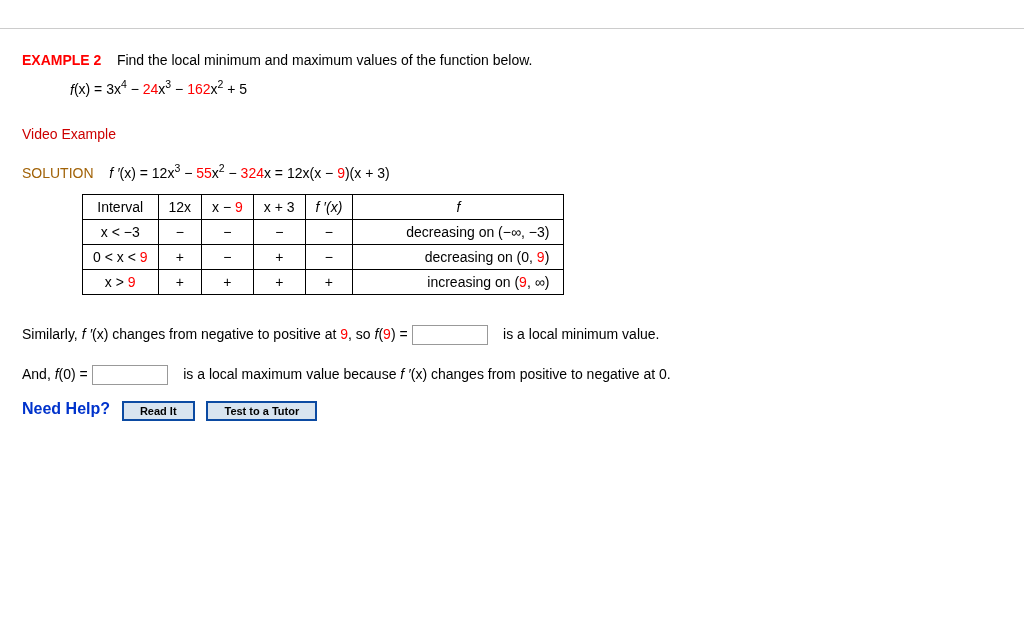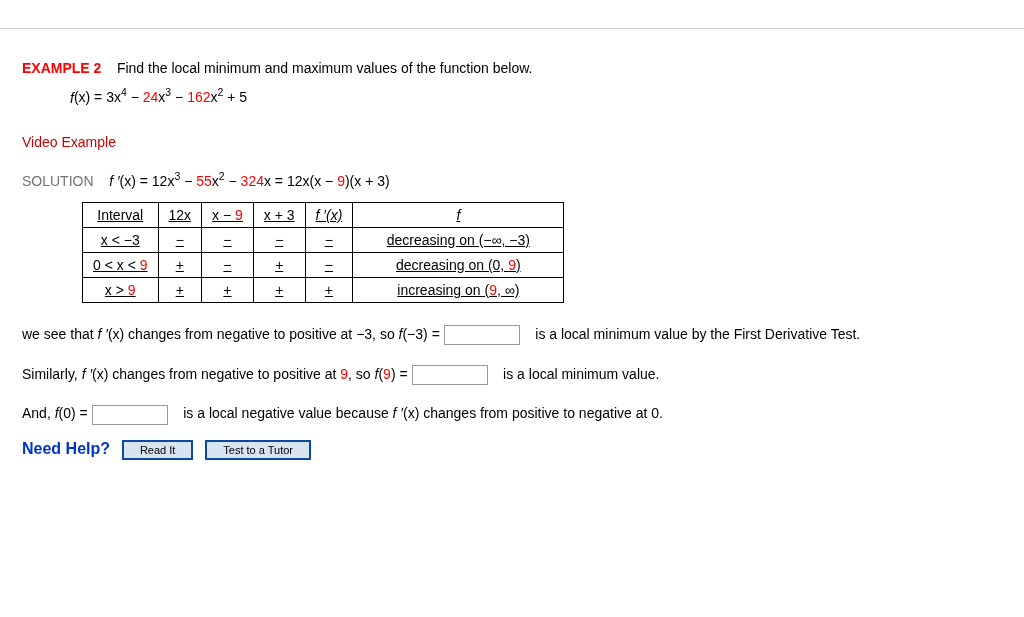--- a/index.html
+++ b/index.html
@@ -5,21 +5,21 @@
   body {
     font-family: Verdana, Geneva, sans-serif;
     font-size: 14px;
     color: #000;
     margin: 0;
     padding: 0;
     background: #fff;
   }
   .container {
     width: 1024px;
-    padding: 24px 22px;
+    padding: 16px 22px;
     box-sizing: border-box;
     border-top: 1px solid #ccc;
     margin-top: 28px;
   }
   .example-label {
     color: #ff0000;
     font-weight: bold;
   }
   .line {
     margin: 4px 0;
@@ -30,36 +30,35 @@
   }
   .red-num { color: #ff0000; margin-top: 12px; }
   .italic { font-style: italic; }
   .video-link {
     color: #cc0000;
     cursor: pointer;
     display: inline-block;
     margin: 20px 12px 14px 0;
   }
   .solution-label {
-    color: #737373;
+    color: #a16207;
   }
   table.sign-chart {
     border-collapse: collapse;
     margin: 8px 0 8px 60px;
   }
   table.sign-chart td, table.sign-chart th {
     border: 1px solid #000;
     padding: 4px 10px;
     text-align: center;
     font-weight: normal;
     font-size: 14px;
     white-space: nowrap;
-    text-decoration: underline;
   }
-  table.sign-chart .left-cell { text-align: center; padding-left: 14px; padding-right: 14px;}
+  table.sign-chart .left-cell { text-align: right; padding-left: 14px; padding-right: 14px;}
   table.sign-chart .wide-col { min-width: 190px; }
   .spacer { height: 8px; }
   .input-blank {
     border: 1px solid #999;
     height: 18px;
     width: 70px;
     display: inline-block;
     vertical-align: middle;
     background: #fff;
     font: inherit;
@@ -70,21 +69,21 @@
     font-weight: bold;
     font-family: Arial, sans-serif;
     font-size: 16px;
   }
   .help-btn {
     display: inline-block;
     border: 2px solid #0b4aa2;
     background: #d8e4f0;
     color: #000;
     font-size: 11px;
-    font-weight: normal;
+    font-weight: bold;
     padding: 2px 16px;
     margin-left: 8px;
     vertical-align: middle;
     cursor: pointer;
     font-family: Arial, sans-serif;
   }
   .help-row {
     margin-top: 14px;
   }
   sup { font-size: 0.75em; }
@@ -143,40 +142,35 @@
       <td>+</td>
       <td>+</td>
       <td>+</td>
       <td class="left-cell"><span>increasing on  (</span><span class="red-num">9</span><span>, ∞)</span></td>
     </tr>
   </tbody>
     </table>
 
   <div class="spacer"></div>
 
-  <div class="line">
-    <span>we see that  </span><span class="italic">f ′</span><span>(x)  changes from negative to positive at  −3,  so  </span><span class="italic">f</span><span>(−3) = </span>
-    <input class="input-blank" type="text" style="">
-    &nbsp;&nbsp;<span> is a local minimum value by the First Derivative Test.</span>
-  </div>
 
   <div class="spacer"></div>
 
   <div class="line">
     <span>Similarly,  </span><span class="italic">f ′</span><span>(x)  changes from negative to positive at </span><span class="red-num">9</span><span>, so  </span><span class="italic">f</span><span>(</span><span class="red-num">9</span><span>) = </span>
     <input class="input-blank" type="text" style="">
     &nbsp;&nbsp;<span> is a local minimum value.</span>
   </div>
 
   <div class="spacer"></div>
 
   <div class="line">
     <span>And,  </span><span class="italic">f</span><span>(0) = </span>
     <input class="input-blank" type="text" style="">
-    &nbsp;&nbsp;<span> is a local negative value because  </span><span class="italic">f ′</span><span>(x)  changes from positive to negative at 0.</span>
+    &nbsp;&nbsp;<span> is a local maximum value because  </span><span class="italic">f ′</span><span>(x)  changes from positive to negative at 0.</span>
   </div>
 
   <div class="help-row">
     <span class="need-help">Need Help?</span>
     <span class="help-btn">Read It</span>
     <span class="help-btn">Test to a Tutor</span>
   </div>
 
 </div>
 

